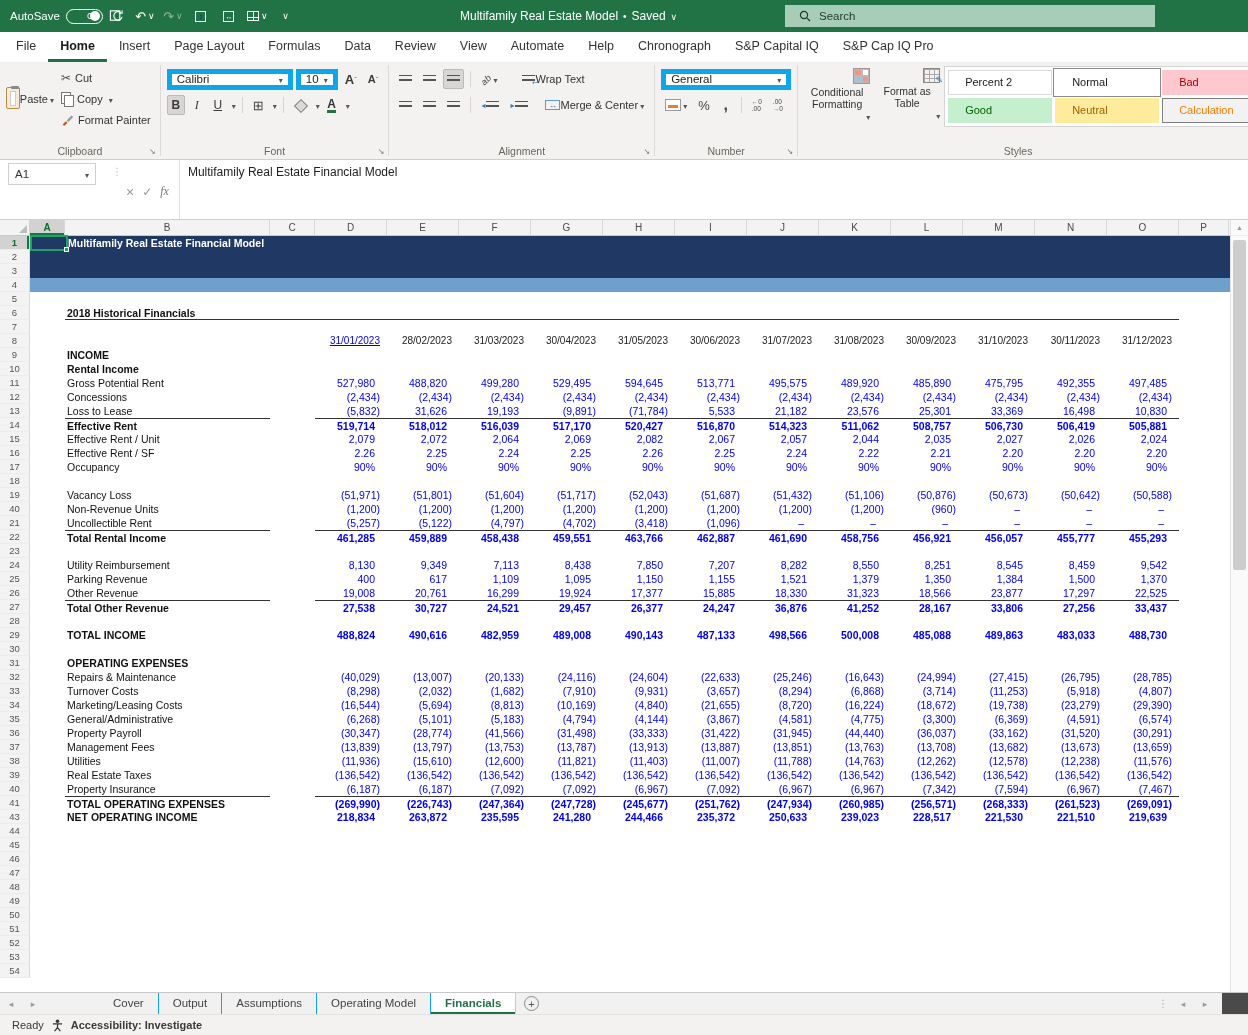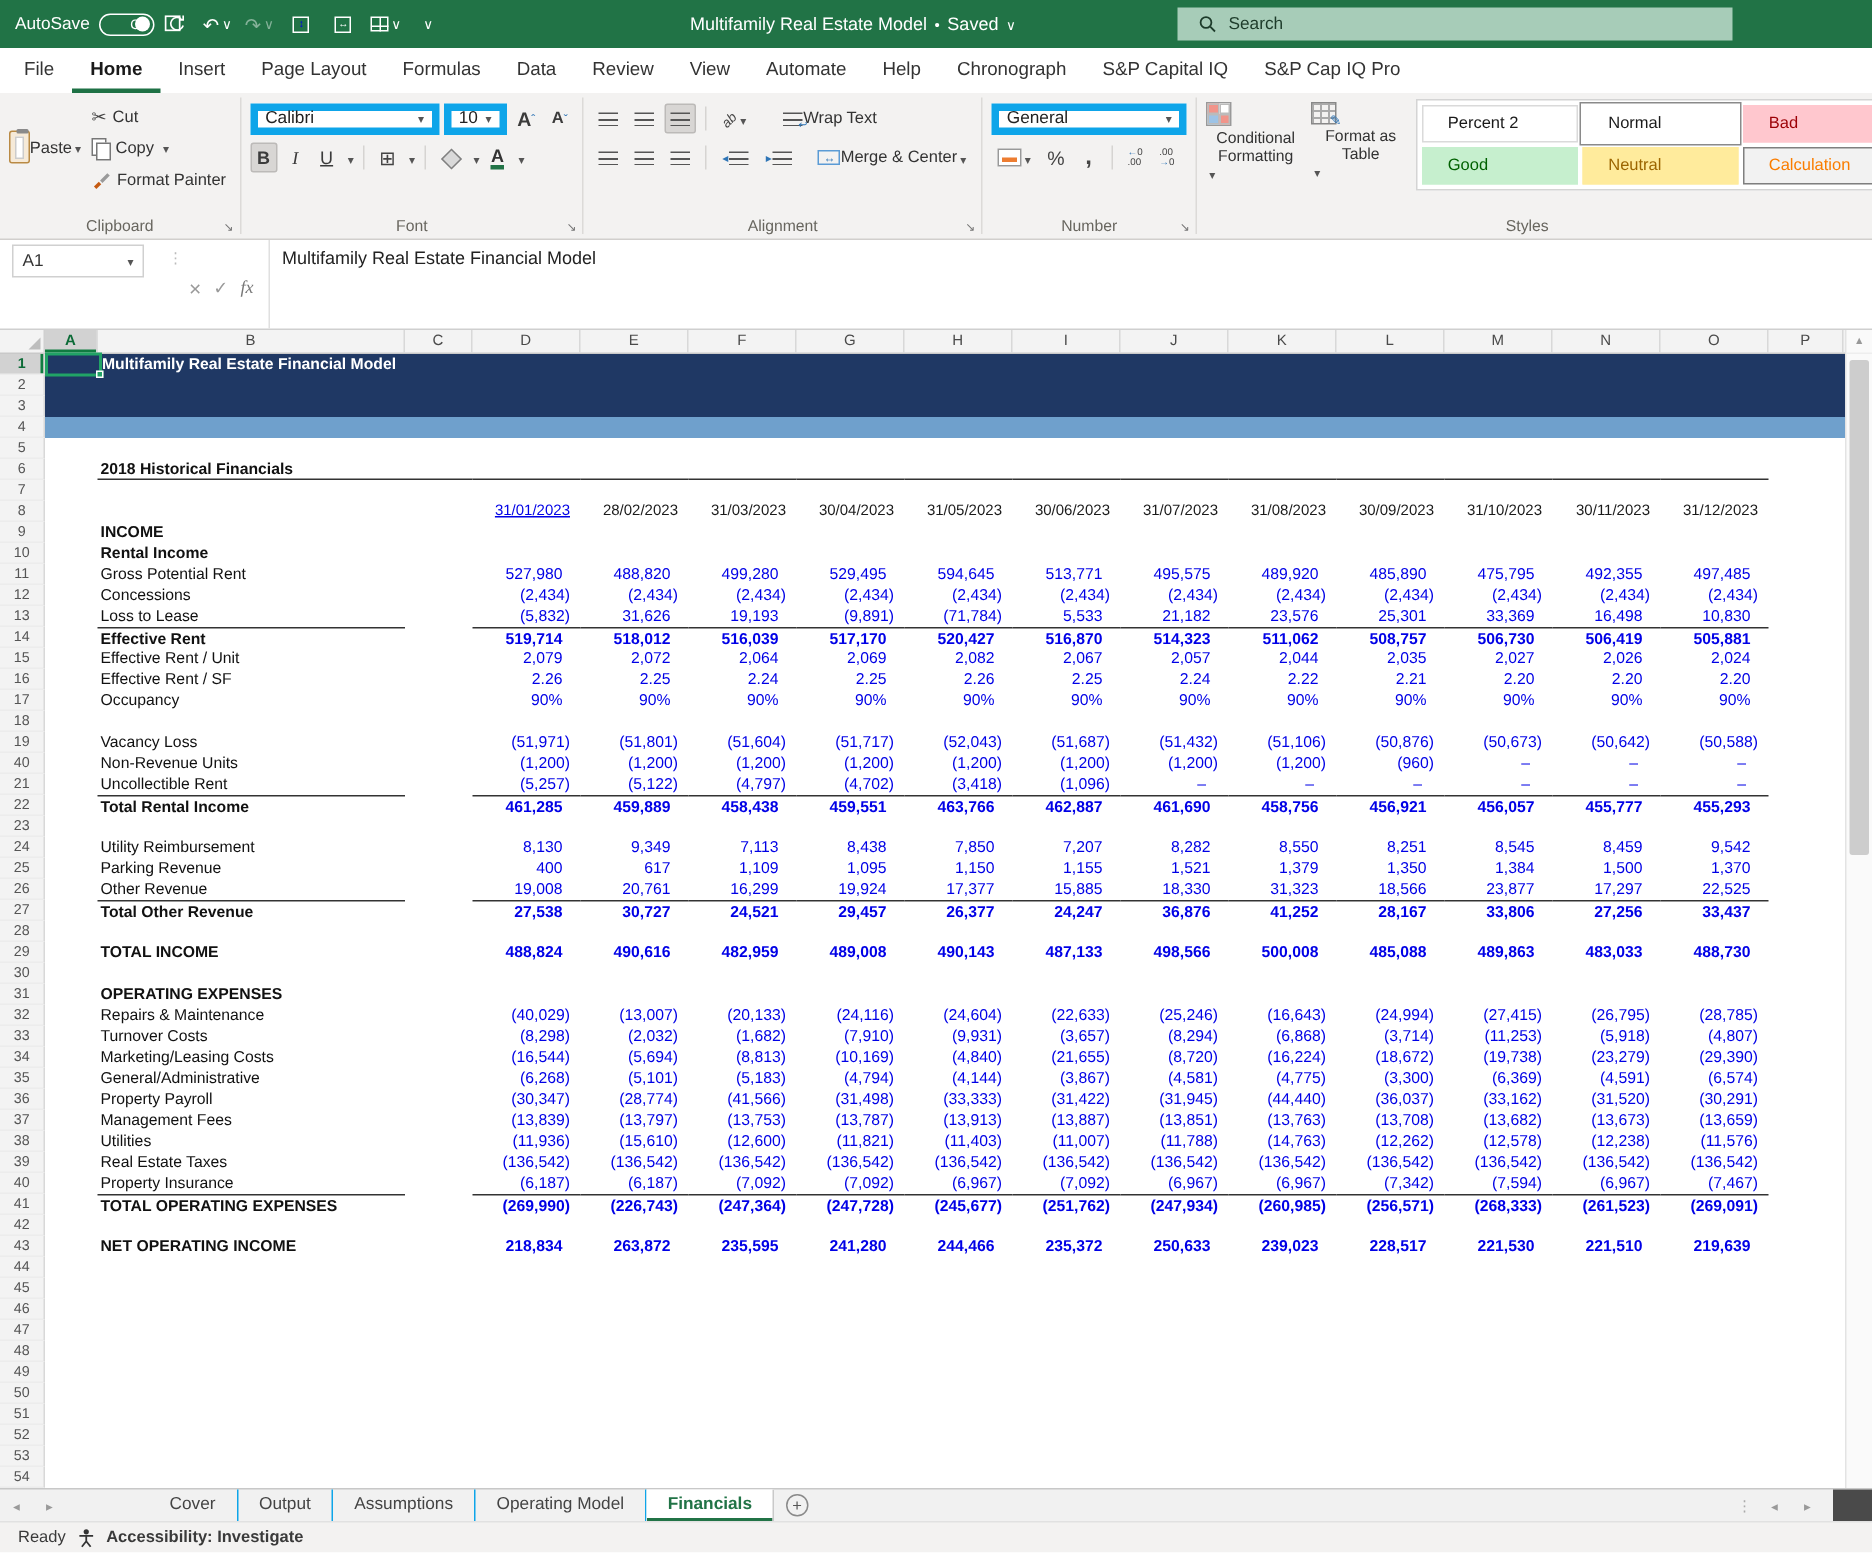--- a/index.html
+++ b/index.html
@@ -84,21 +84,21 @@
   .gnum .combo{width:130px}
   .ico-acct{width:16px;height:12px;border:1px solid #999;background:#fff;position:relative;display:inline-block}
   .ico-acct::after{content:"";position:absolute;left:2px;bottom:2px;right:2px;height:3px;background:#ED7D31}
   .pct::before{content:"%";font-size:13px;color:#444}
   .cma::before{content:",";font-size:16px;font-weight:700;color:#444;line-height:8px}
   .dec{display:flex;flex-direction:column;font-size:6.5px;line-height:7px;color:#444;align-items:flex-start}
   .dec b{color:#2E75B6;font-weight:400}
 
   
   .g-styles .gbody{display:flex;gap:4px;align-items:flex-start}
-  .bigbtn{width:66px;display:flex;flex-direction:column;align-items:flex-start;text-align:center;font-size:10.5px;color:#333;line-height:12px;padding-top:2px;cursor:pointer}
+  .bigbtn{width:66px;display:flex;flex-direction:column;align-items:flex-end;text-align:center;font-size:10.5px;color:#333;line-height:12px;padding-top:2px;cursor:pointer}
   .ico-cf{width:17px;height:16px;border:1px solid #999;display:grid;grid-template-columns:1fr 1fr;grid-template-rows:1fr 1fr;margin-bottom:2px;background:#fff}
   .ico-cf i{border:.5px solid #bbb}
   .ico-cf .q1{background:#F1948A}.ico-cf .q2{background:#fff}.ico-cf .q3{background:#9DC3E6}.ico-cf .q4{background:#F1948A}
   .ico-fat{width:17px;height:15px;border:1px solid #888;position:relative;margin-bottom:2px;background:
     repeating-linear-gradient(to bottom,#aaa 0 1px,transparent 1px 4.6px),
     repeating-linear-gradient(to right,#aaa 0 1px,transparent 1px 5.2px)}
   .ico-fat::after{content:"✎";position:absolute;right:-4px;bottom:-4px;font-size:9px;color:#2E75B6}
   .gallery{background:#fff;border:1px solid #D4D4D4;padding:3px;display:grid;grid-template-columns:repeat(3,104px);grid-auto-rows:25px;gap:3px;width:340px}
   .gcell{font-size:11px;line-height:23px;padding-left:16px;white-space:nowrap;overflow:hidden;cursor:pointer}
   .gcell.gsel{outline:1px solid #8a8a8a;outline-offset:1px}
@@ -1090,24 +1090,20 @@
           <div class="cV v vb neg bt">(251,762)</div>
           <div class="cV v vb neg bt">(247,934)</div>
           <div class="cV v vb neg bt">(260,985)</div>
           <div class="cV v vb neg bt">(256,571)</div>
           <div class="cV v vb neg bt">(268,333)</div>
           <div class="cV v vb neg bt">(261,523)</div>
           <div class="cV v vb neg bt">(269,091)</div>
         </div>
       </div>
       <div class="grow">
-        <div class="rnum">42</div>
-        <div class="rbody"></div>
-      </div>
-      <div class="grow">
         <div class="rnum">43</div>
         <div class="rbody">
           <div class="cB bold">NET OPERATING INCOME</div>
           <div class="cC"></div>
           <div class="cV v vb">218,834</div>
           <div class="cV v vb">263,872</div>
           <div class="cV v vb">235,595</div>
           <div class="cV v vb">241,280</div>
           <div class="cV v vb">244,466</div>
           <div class="cV v vb">235,372</div>

